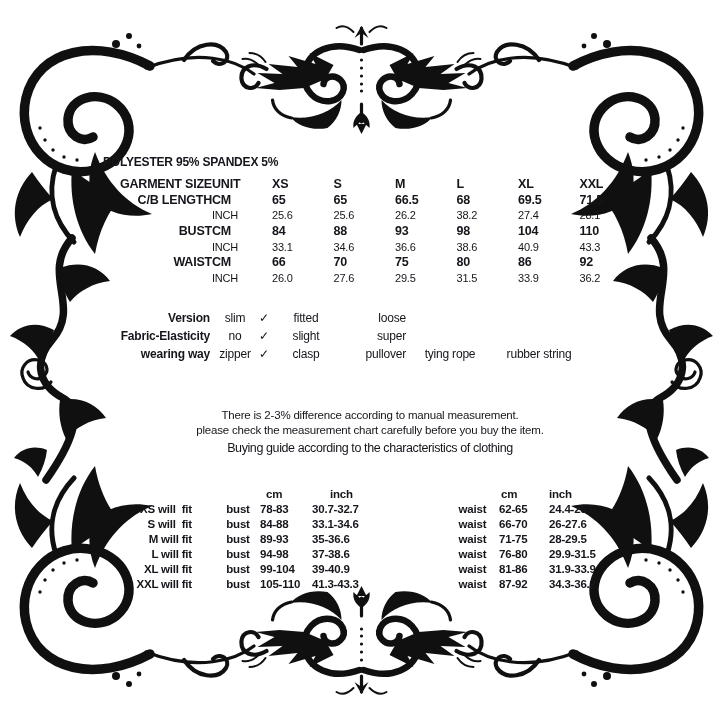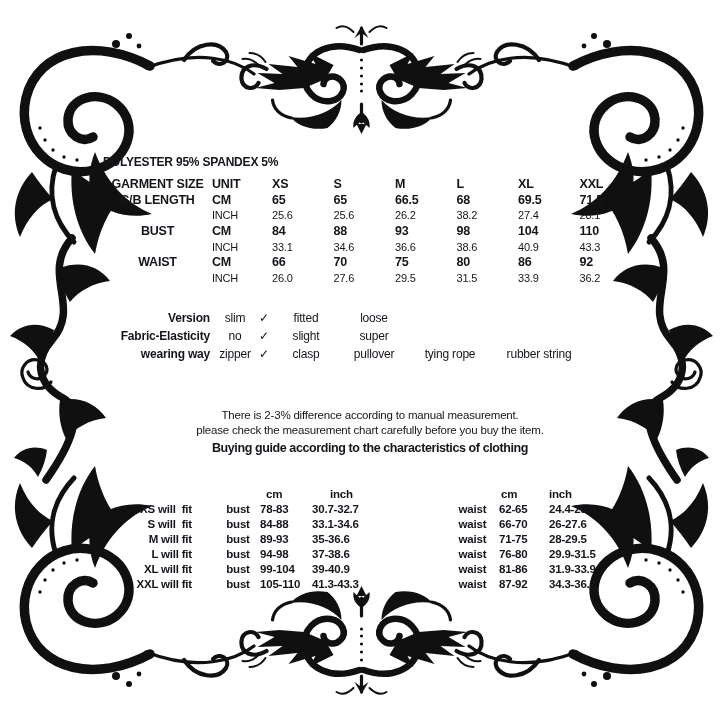--- a/index.html
+++ b/index.html
@@ -18,37 +18,37 @@
   .st7{fill:none;stroke:#101010;stroke-width:7.5;stroke-linecap:round;stroke-linejoin:round}
   .st9{fill:none;stroke:#101010;stroke-width:9.5;stroke-linecap:round;stroke-linejoin:round}
   .ink{fill:#101010;stroke:none}
   
   .title{position:absolute;left:103px;top:155px;width:538px;text-align:left;
          font-weight:bold;font-size:12px}
   .size-table{position:absolute;left:103px;top:176px;width:540px}
   .trow{display:grid;grid-template-columns:109px 60px repeat(6,61.5px);
         height:15.7px;align-items:center;font-size:12.5px;font-weight:bold}
   .trow span{text-align:left}
-  .trow .lab{text-align:center}
+  .trow .lab{text-align:right}
   .trow.inch{font-weight:normal;font-size:11px}
   
   .attrs{position:absolute;left:103px;top:309px;font-size:12px}
   .arow{display:flex;height:18px;align-items:center}
   .al{width:107px;text-align:right;font-weight:bold}
   .a1{width:38px;margin-left:6px;text-align:center}
   .ack{width:16px;margin-left:2px;text-align:center}
   .a2{width:60px;margin-left:4px;text-align:center}
-  .a3{width:64px;margin-left:6px;text-align:center}
+  .a3{width:64px;margin-left:6px;text-align:right}
   .a4{width:76px;margin-left:6px;text-align:center}
   .a5{width:94px;margin-left:4px;text-align:center}
   .inchk{margin-left:4px}
   
   .notes{position:absolute;left:92px;top:408px;width:556px;text-align:center;
          font-size:11.5px;line-height:15px}
-  .notes .heading{font-size:12.5px;font-weight:bold;letter-spacing:-0.4px;margin-top:3px}
+  .notes .heading{font-size:12.5px;font-weight:normal;letter-spacing:-0.4px;margin-top:3px}
   
   .fit-table{position:absolute;left:97px;top:486px;font-size:11.5px;font-weight:bold}
   .frow{display:flex;height:15px;align-items:center}
   .fsize{width:95px;text-align:right;white-space:pre}
   .fbust{width:40px;margin-left:26px;text-align:center}
   .fbcm{width:48px;margin-left:2px;text-align:left}
   .fbinch{width:88px;margin-left:4px;text-align:left}
   .fwaist{width:45px;margin-left:50px;text-align:center}
   .fwcm{width:46px;margin-left:4px;text-align:left}
   .fwinch{width:78px;margin-left:4px;text-align:left}

